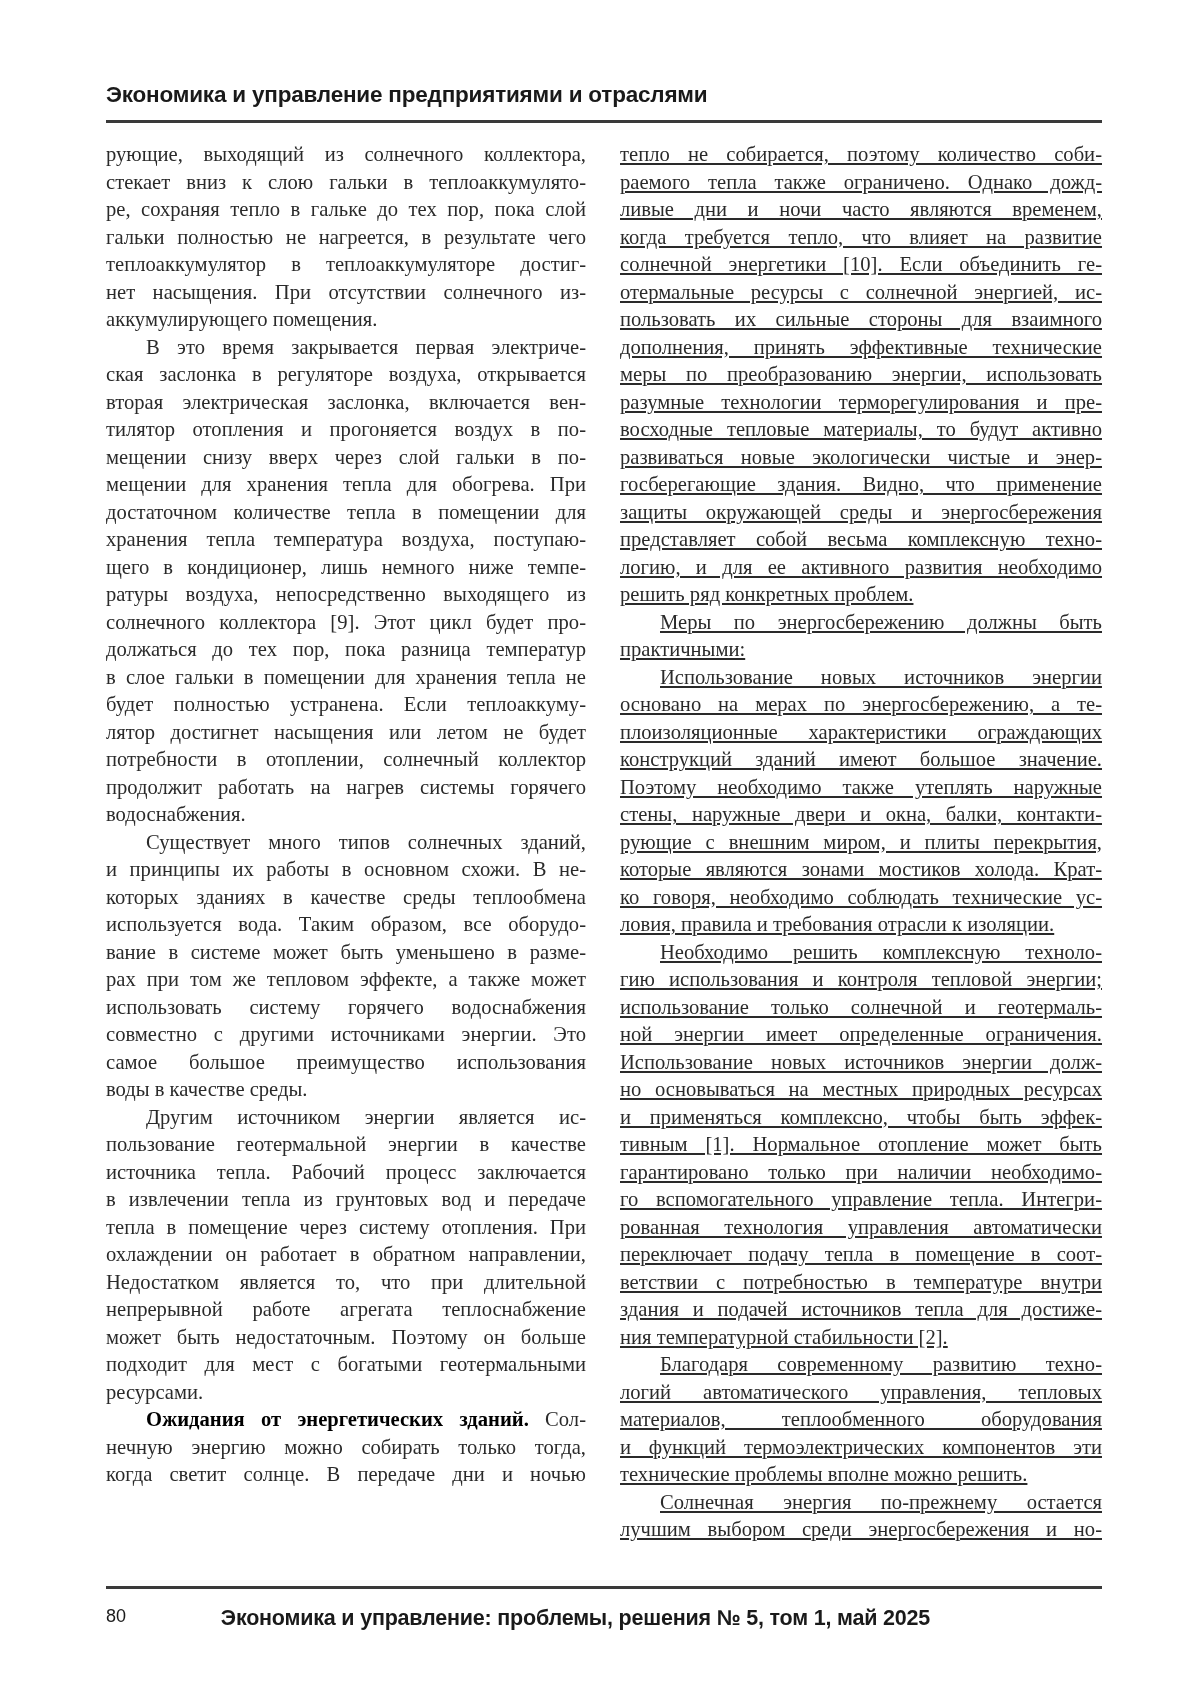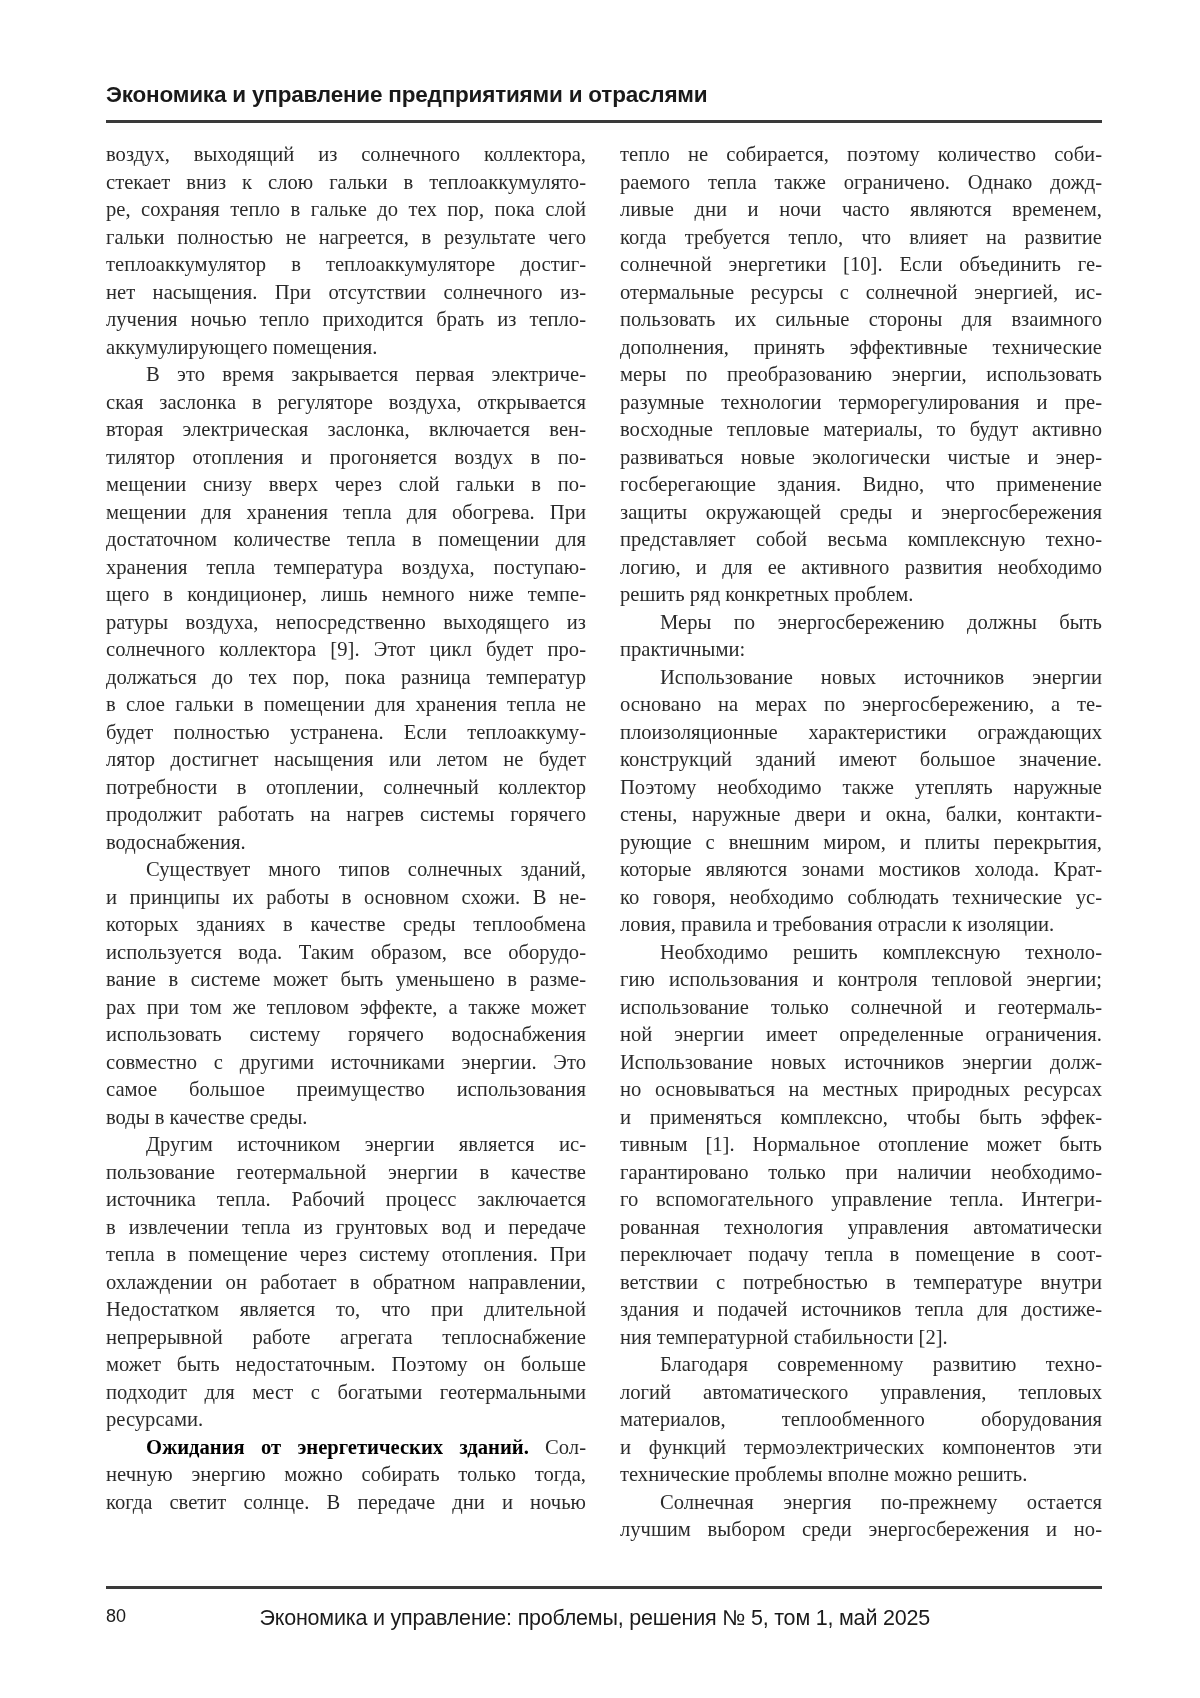--- a/index.html
+++ b/index.html
@@ -11,50 +11,50 @@
     font-size: 22.5px; color: #1a1a1a; letter-spacing: -0.2px;
   }
   .rule-top { position: absolute; left: 106px; top: 120px; width: 996px; height: 3px; background: #3a3a3a; }
   .rule-bottom { position: absolute; left: 106px; top: 1586px; width: 996px; height: 3px; background: #3a3a3a; }
   .col {
     position: absolute; top: 141px; width: 480px;
     font-family: "Liberation Serif", serif; font-size: 20.6px; line-height: 27.5px;
     color: #2a2a2a; text-align: justify;
   }
   .col-left { left: 106px; }
-  .col-right { left: 620px; width: 482px; }
+  .col-right { left: 620px; width: 482px; text-decoration: underline; }
   .col .line { display: block; text-align: justify; text-align-last: justify; white-space: nowrap; height: 27.5px; }
   .col .line.last { text-align-last: left; }
   .col .line.indent { padding-left: 40px; }
   b.lead { font-weight: bold; color: #000000; }
   .footer-page {
     position: absolute; left: 106px; top: 1606px;
     font-family: "Liberation Sans", sans-serif; font-size: 18px; color: #1a1a1a;
   }
   .footer-journal {
     position: absolute; right: 98px; top: 1606px;
     font-family: "Liberation Sans", sans-serif; font-size: 21.5px; color: #1a1a1a;
     letter-spacing: -0.2px;
+    font-weight: bold;
   }
 </style>
 </head>
 <body>
 
 <div class="page">
   <div class="running-head">Экономика и управление предприятиями и отраслями</div>
   <div class="rule-top"></div>
 
   <div class="col col-left" id="col-left">
-      <span class="line"><span>воздух, выходящий из солнечного коллектора,</span></span>
+      <span class="line"><span>рующие, выходящий из солнечного коллектора,</span></span>
       <span class="line"><span>стекает вниз к слою гальки в теплоаккумулято-</span></span>
       <span class="line"><span>ре, сохраняя тепло в гальке до тех пор, пока слой</span></span>
       <span class="line"><span>гальки полностью не нагреется, в результате чего</span></span>
       <span class="line"><span>теплоаккумулятор в теплоаккумуляторе достиг-</span></span>
       <span class="line"><span>нет насыщения. При отсутствии солнечного из-</span></span>
-      <span class="line"><span>лучения ночью тепло приходится брать из тепло-</span></span>
       <span class="line last"><span>аккумулирующего помещения.</span></span>
       <span class="line indent"><span>В это время закрывается первая электриче-</span></span>
       <span class="line"><span>ская заслонка в регуляторе воздуха, открывается</span></span>
       <span class="line"><span>вторая электрическая заслонка, включается вен-</span></span>
       <span class="line"><span>тилятор отопления и прогоняется воздух в по-</span></span>
       <span class="line"><span>мещении снизу вверх через слой гальки в по-</span></span>
       <span class="line"><span>мещении для хранения тепла для обогрева. При</span></span>
       <span class="line"><span>достаточном количестве тепла в помещении для</span></span>
       <span class="line"><span>хранения тепла температура воздуха, поступаю-</span></span>
       <span class="line"><span>щего в кондиционер, лишь немного ниже темпе-</span></span>

